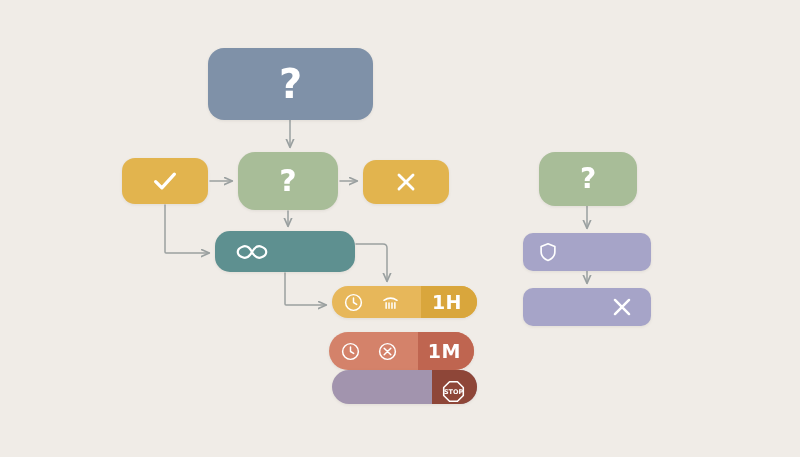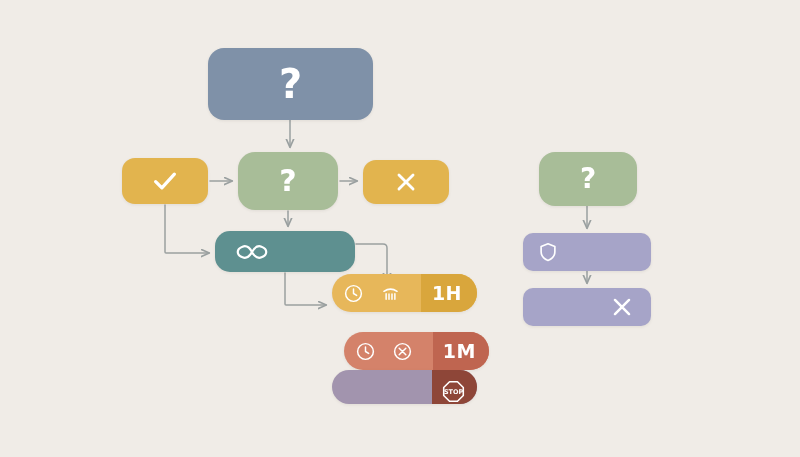--- a/index.html
+++ b/index.html
@@ -144,40 +144,40 @@
         <svg class="ico" width="38" height="24" viewBox="0 0 40 22" fill="none" stroke="#ffffff" stroke-width="2.3" stroke-linecap="round">
           <path d="M20 11 C17 5.5, 13.2 4.2, 10 5.4 C6.4 6.7, 5 8.9, 5 11
                    C5 13.1, 6.4 15.3, 10 16.6 C13.2 17.8, 17 16.5, 20 11
                    C23 5.5, 26.8 4.2, 30 5.4 C33.6 6.7, 35 8.9, 35 11
                    C35 13.1, 33.6 15.3, 30 16.6 C26.8 17.8, 23 16.5, 20 11 Z"></path>
         </svg>
       </span>
     </div>
   </div>
 
-  <div class="node" style="left:332px; top:274px; width:145px; height:38px; border-radius:19px; background:#e7b75a;">
+  <div class="node" style="left:332px; top:286px; width:145px; height:32px; border-radius:19px; background:#e7b75a;">
     <div class="seg-right" style="width:56px; background:#d9a63c;"></div>
     <div class="node-inner" style="justify-content:flex-start; padding-left:11px;">
       <span class="glyph" style="margin-right:16px;">
         <svg class="ico" width="21" height="21" viewBox="0 0 24 24" fill="none" stroke="#ffffff" stroke-width="1.7" stroke-linecap="round" stroke-linejoin="round">
           <circle cx="12" cy="12" r="9"></circle>
           <path d="M12 6.8 L12 12 L15.6 14.2"></path>
         </svg>
       </span>
       <span class="glyph">
         <svg class="ico" width="21" height="21" viewBox="0 0 24 24" fill="none" stroke="#ffffff" stroke-width="1.7" stroke-linecap="round" stroke-linejoin="round">
           <path d="M4.5 9.5 Q12 4.5, 19.5 9.5"></path>
           <path d="M7 12.2 L7 18.5 M10.3 12.6 L10.3 18.5 M13.7 12.6 L13.7 18.5 M17 12.2 L17 18.5"></path>
         </svg>
       </span>
       <span class="pill-label" style="margin-left:auto; margin-right:15px; position:relative; z-index:3;">1H</span>
     </div>
   </div>
 
-  <div class="node" style="left:344px; top:332px; width:145px; height:38px; border-radius:19px; background:#d4826a;">
+  <div class="node" style="left:329px; top:332px; width:145px; height:38px; border-radius:19px; background:#d4826a;">
     <div class="seg-right" style="width:56px; background:#bf6550;"></div>
     <div class="node-inner" style="justify-content:flex-start; padding-left:11px;">
       <span class="glyph" style="margin-right:16px;">
         <svg class="ico" width="21" height="21" viewBox="0 0 24 24" fill="none" stroke="#ffffff" stroke-width="1.7" stroke-linecap="round" stroke-linejoin="round">
           <circle cx="12" cy="12" r="9"></circle>
           <path d="M12 6.8 L12 12 L15.6 14.2"></path>
         </svg>
       </span>
       <span class="glyph">
         <svg class="ico" width="21" height="21" viewBox="0 0 24 24" fill="none" stroke="#ffffff" stroke-width="1.7" stroke-linecap="round">

